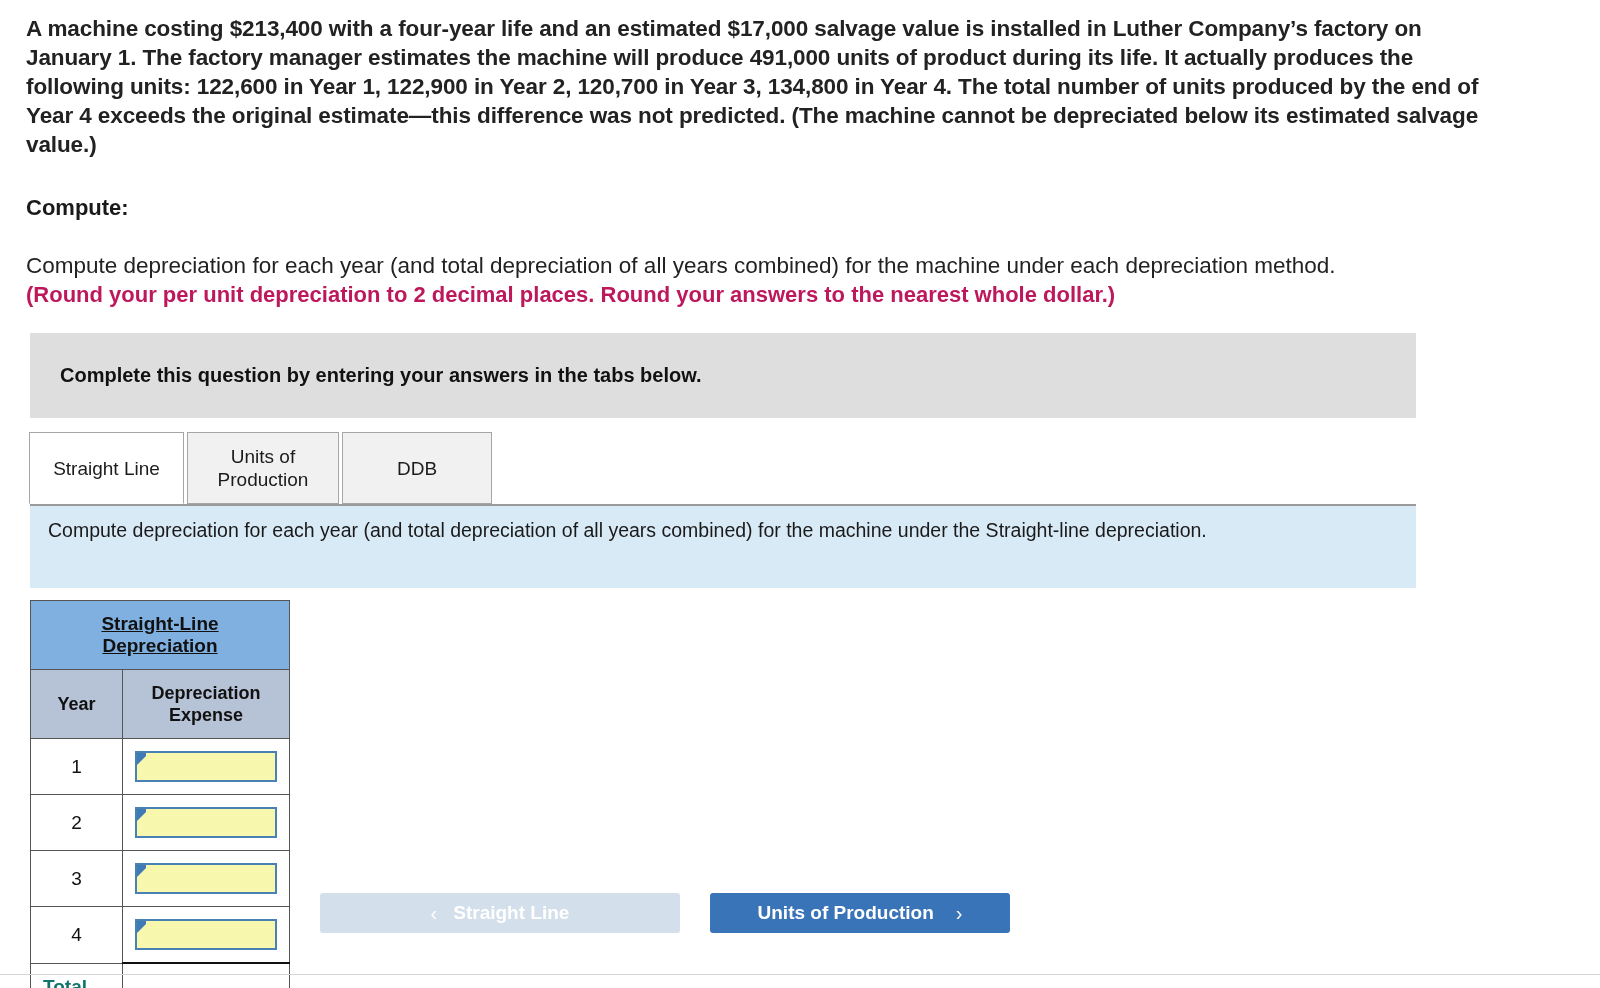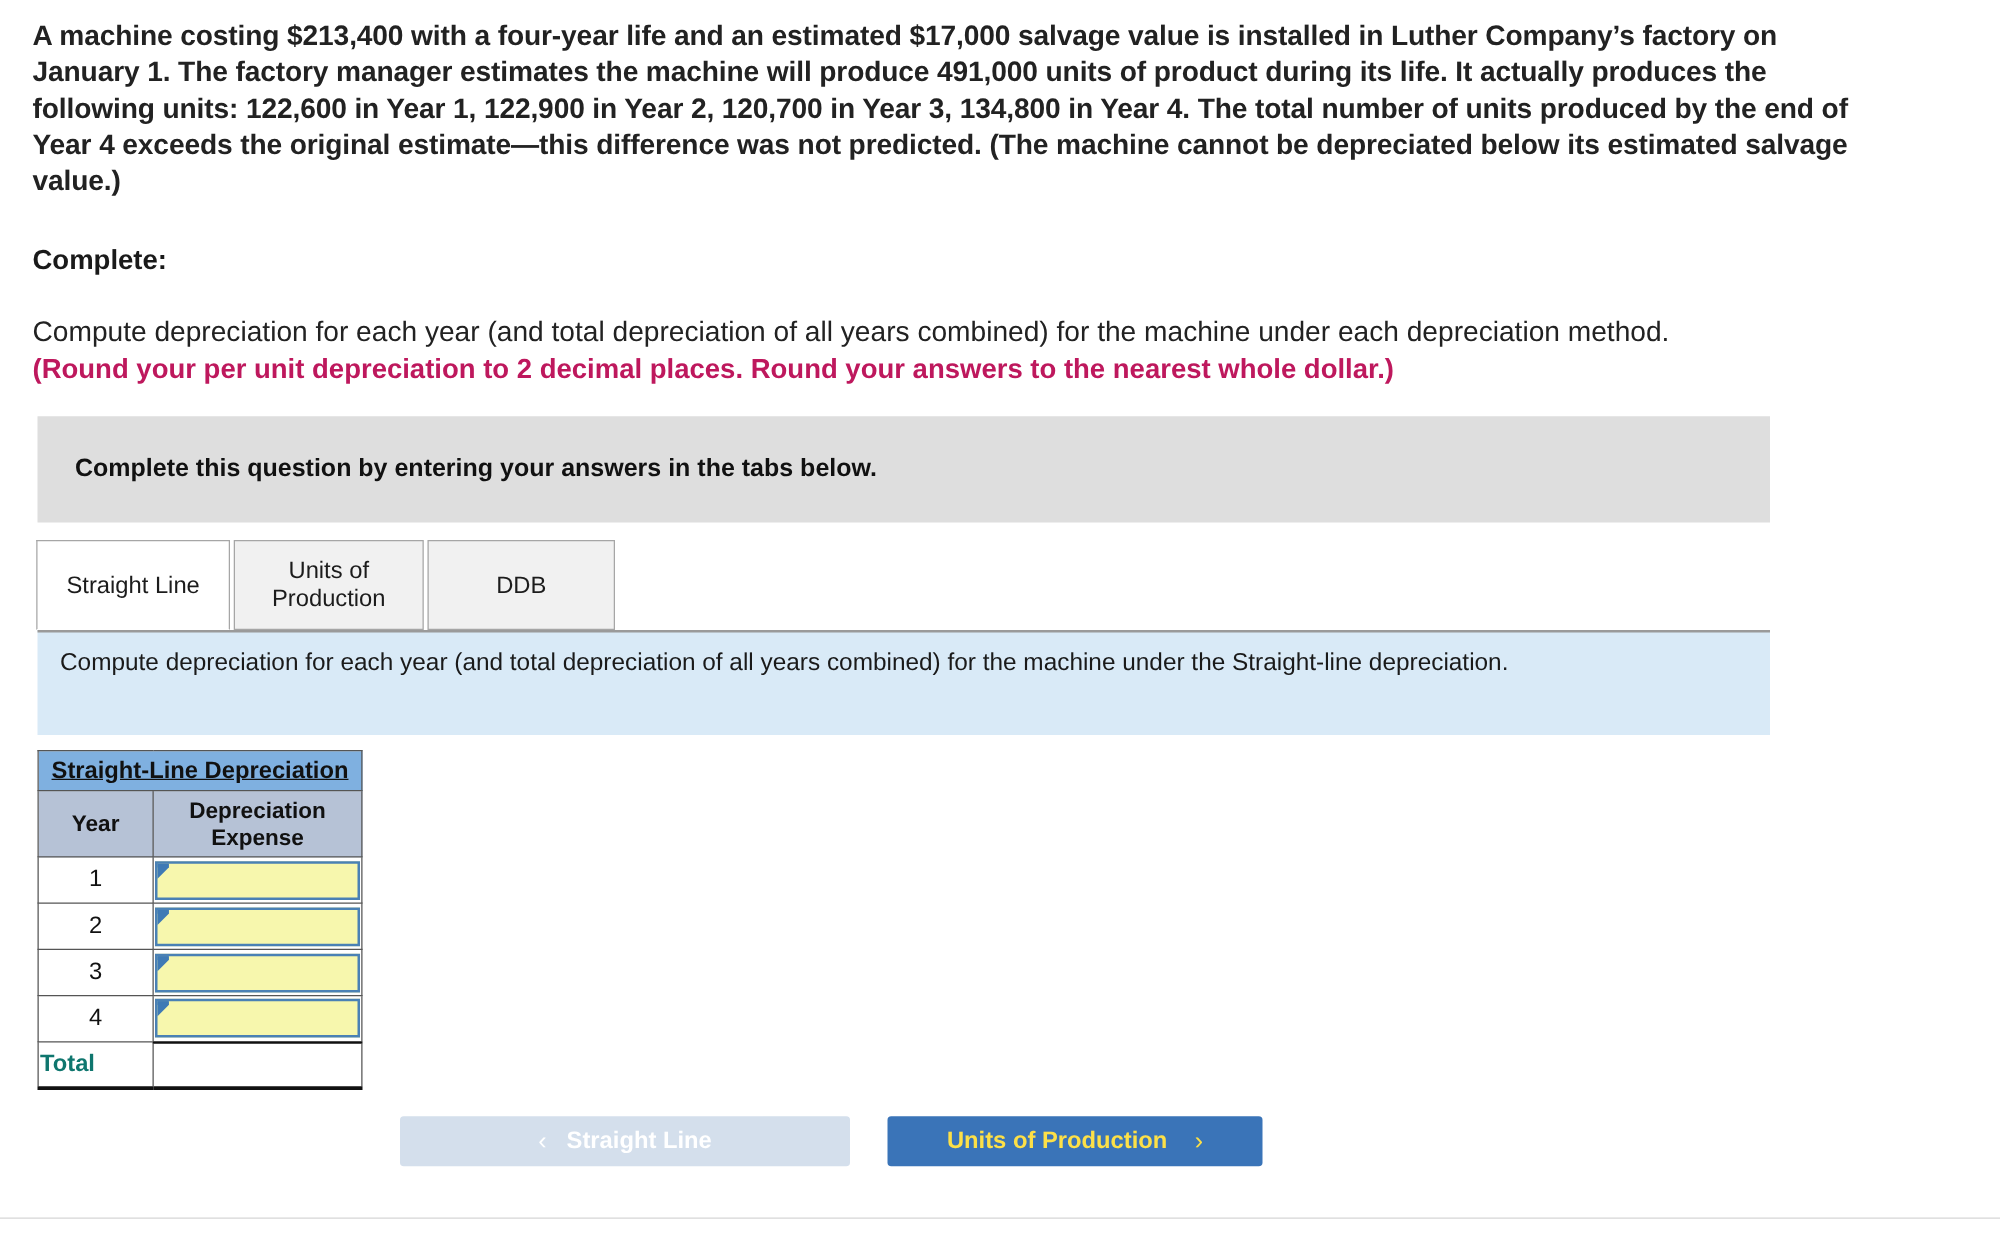--- a/index.html
+++ b/index.html
@@ -122,21 +122,21 @@
   
   .dep-table {
     position: absolute;
     left: 30px;
     top: 600px;
     border-collapse: collapse;
     font-size: 18px;
   }
   .dep-table td, .dep-table th {
     border: 1px solid #555555;
-    padding: 1px;
+    padding: 12px;
   }
   .title-cell {
     background: #7fb0e0;
     text-align: center;
     font-weight: bold;
     font-size: 19px;
     color: #111111;
     height: 32px;
     text-decoration: underline;
   }
@@ -206,21 +206,21 @@
     display: flex;
     align-items: center;
   }
   .btn {
     height: 40px;
     border: none;
     border-radius: 3px;
     font-family: "Liberation Sans", sans-serif;
     font-size: 19px;
     font-weight: bold;
-    color: #fde047;
+    color: #ffffff;
     display: flex;
     align-items: center;
     justify-content: center;
     cursor: pointer;
   }
   .btn-prev {
     width: 360px;
     background: #d4dfec;
     color: #ffffff;
   }
@@ -244,21 +244,21 @@
     width: 1600px;
     height: 1px;
     background: #d6d6d6;
   }
 </style>
 </head>
 <body>
 
 <div class="question-wrap">
   <p class="question-text">A machine costing $213,400 with a four-year life and an estimated $17,000 salvage value is installed in Luther Company’s factory on January 1. The factory manager estimates the machine will produce 491,000 units of product during its life. It actually produces the following units: 122,600 in Year 1, 122,900 in Year 2, 120,700 in Year 3, 134,800 in Year 4. The total number of units produced by the end of Year 4 exceeds the original estimate—this difference was not predicted. (The machine cannot be depreciated below its estimated salvage value.)</p>
-  <p class="required-label">Complete:</p>
+  <p class="required-label">Compute:</p>
   <p class="compute-line">
     <span>Compute depreciation for each year (and total depreciation of all years combined) for the machine under each depreciation method.</span>
     <span class="round-note">(Round your per unit depreciation to 2 decimal places. Round your answers to the nearest whole dollar.)</span>
   </p>
 </div>
 
 <div class="banner">
   <div class="banner-text">Complete this question by entering your answers in the tabs below.</div>
 </div>
 

